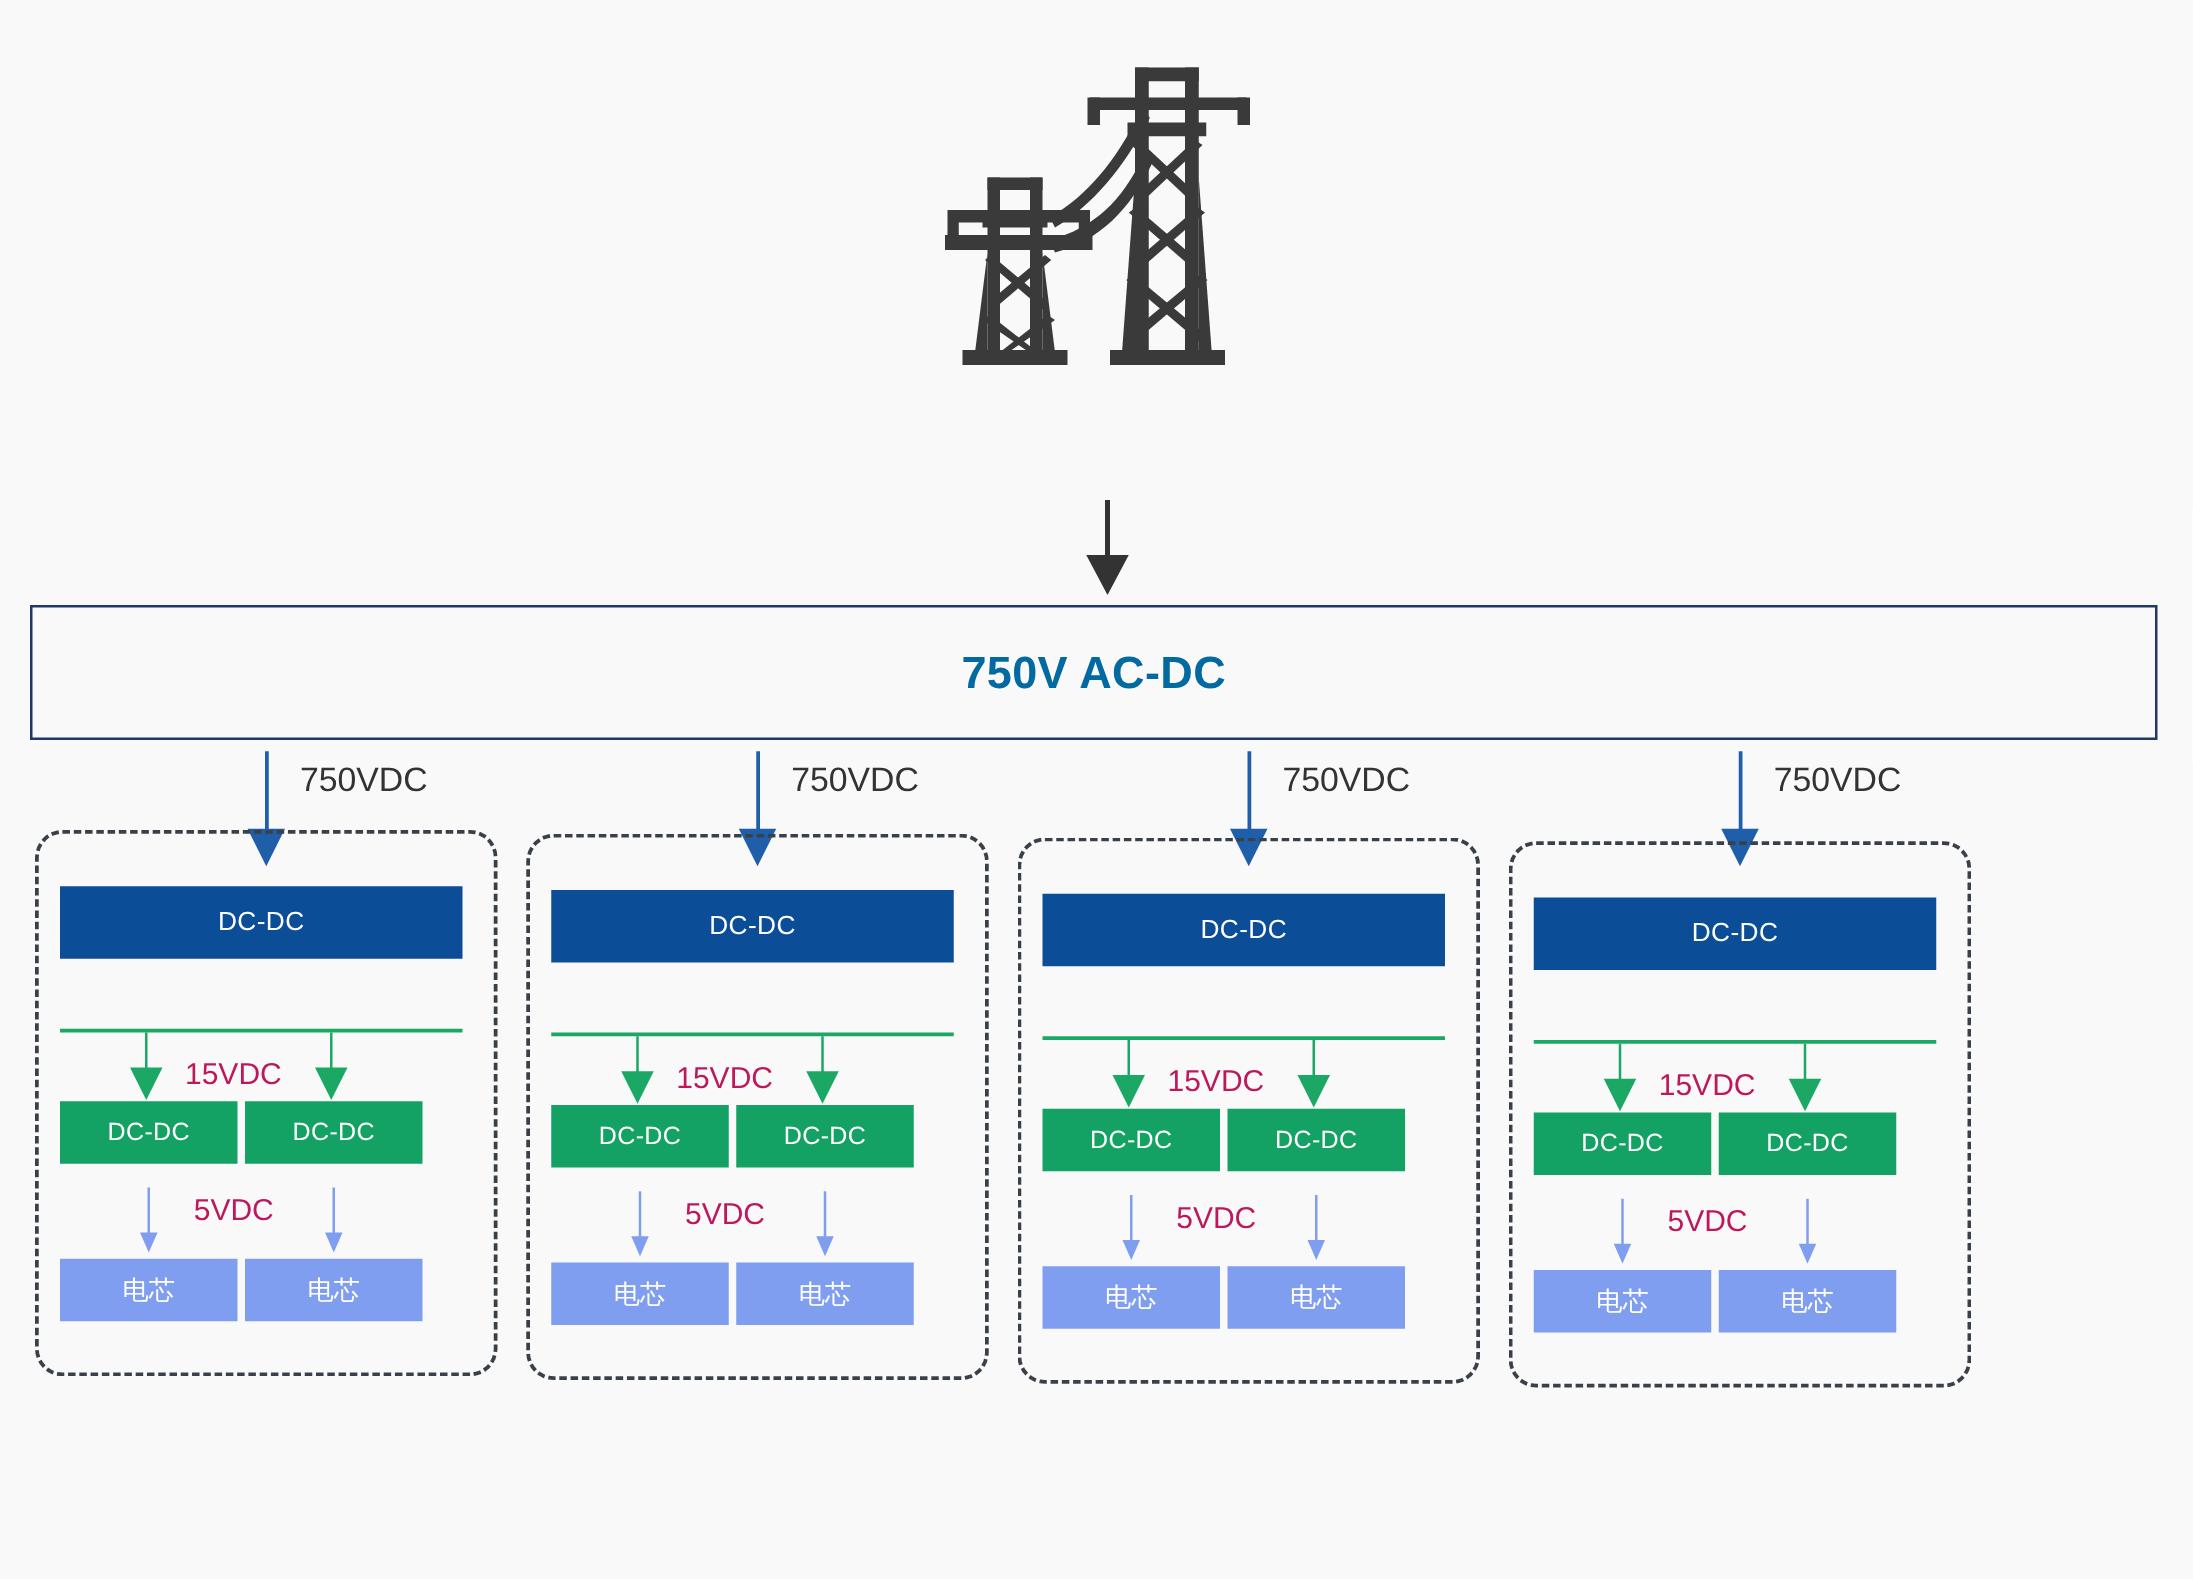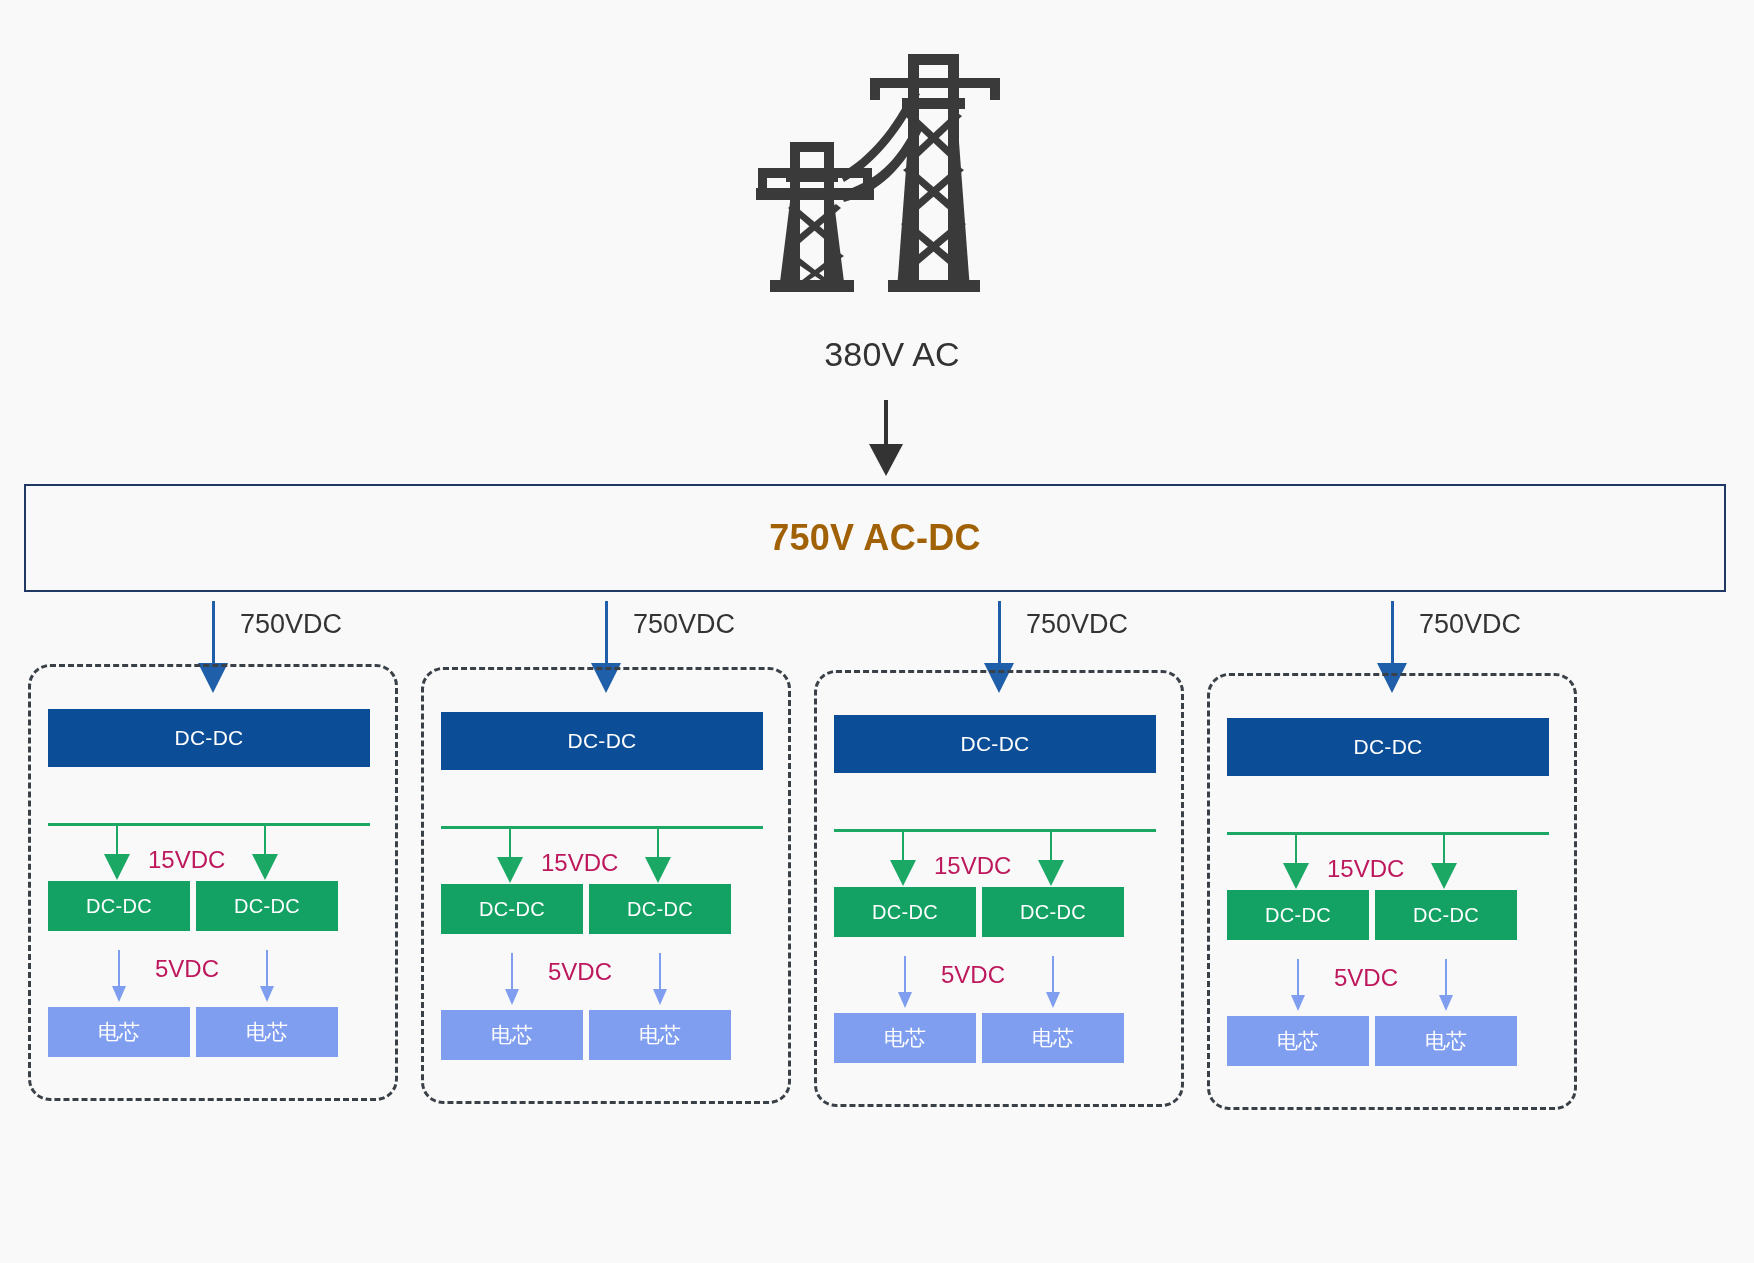--- a/index.html
+++ b/index.html
@@ -48,21 +48,21 @@
     border: 2px solid #1f3864;
     background: #f9f9f9;
     box-sizing: border-box;
     display: flex;
     align-items: center;
     justify-content: center;
   }
   #acdc-box .label {
     font-size: 36px;
     font-weight: bold;
-    color: #a16207;
+    color: #0369a1;
     letter-spacing: 0.3px;
   }
 
   
   .group {
     position: absolute;
     width: 370px;
     height: 437px;
     border: 3px dashed #3a4048;
     border-radius: 22px;
@@ -252,23 +252,20 @@
         <polygon points="38,160 27,248 38,248"></polygon>
         <polygon points="82,160 93,248 82,248"></polygon>
         <rect x="18" y="238" width="84" height="12"></rect>
 
         <path d="M88 132 C 118 114, 140 88, 160 48 L 168 52 C 146 94, 122 122, 92 140 Z"></path>
         <path d="M88 150 C 124 140, 146 118, 162 84 L 170 88 C 152 126, 128 150, 92 160 Z"></path>
       </g>
     </svg>
   </div>
 
-  <div id="source-label">
-    <span class="shift">380V AC</span>
-  </div>
 
   <div style="position:absolute; left:867px; top:400px; width:40px; height:76px;">
     <div style="position:absolute;left:17px;top:0;width:4px;height:54px;background:#333;"></div>
     <div style="position:absolute;left:2px;top:44px;width:0;height:0;border-left:17px solid transparent;border-right:17px solid transparent;border-top:32px solid #333;"></div>
   </div>
 
   <div id="acdc-box">
     <span class="label">750V AC-DC</span>
   </div>
 

